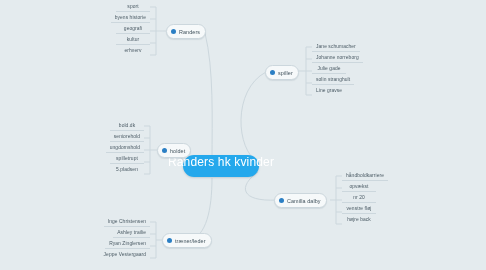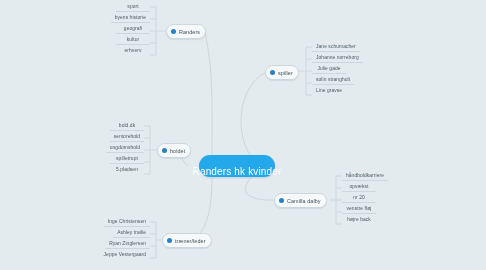--- a/index.html
+++ b/index.html
@@ -27,28 +27,27 @@
     height: 270px;
     pointer-events: none;
   }
 
   
   .root-node {
     position: absolute;
     background: #24a8ec;
     color: #ffffff;
     border-radius: 11px;
-    font-size: 10px;
+    font-size: 12px;
     letter-spacing: .15px;
     display: flex;
-    align-items: flex-end;
+    align-items: flex-start;
     justify-content: center;
     box-shadow: 0 1px 2px rgba(40,70,90,.18);
     white-space: nowrap;
-    margin-left: 16px;
   }
 
   
   .branch-node {
     position: absolute;
     background: #f6f9fa;
     border: 1px solid #ccd7dd;
     border-radius: 8px;
     height: 13px;
     display: flex;

